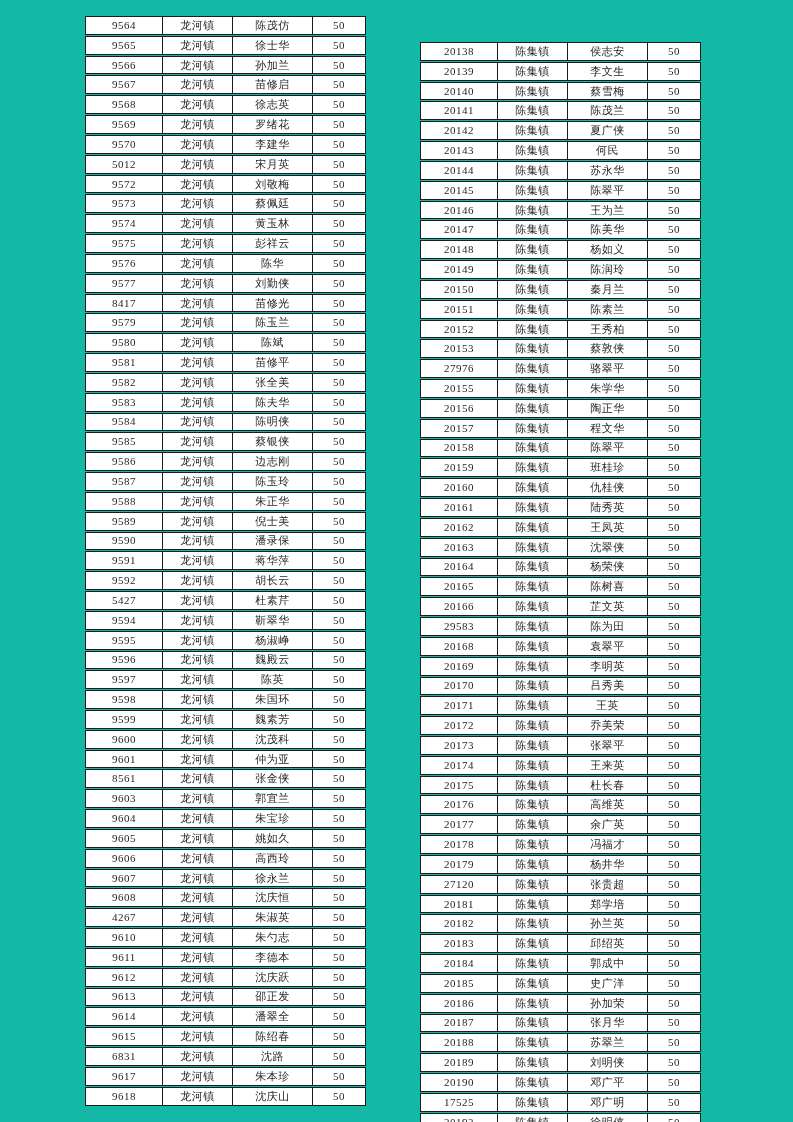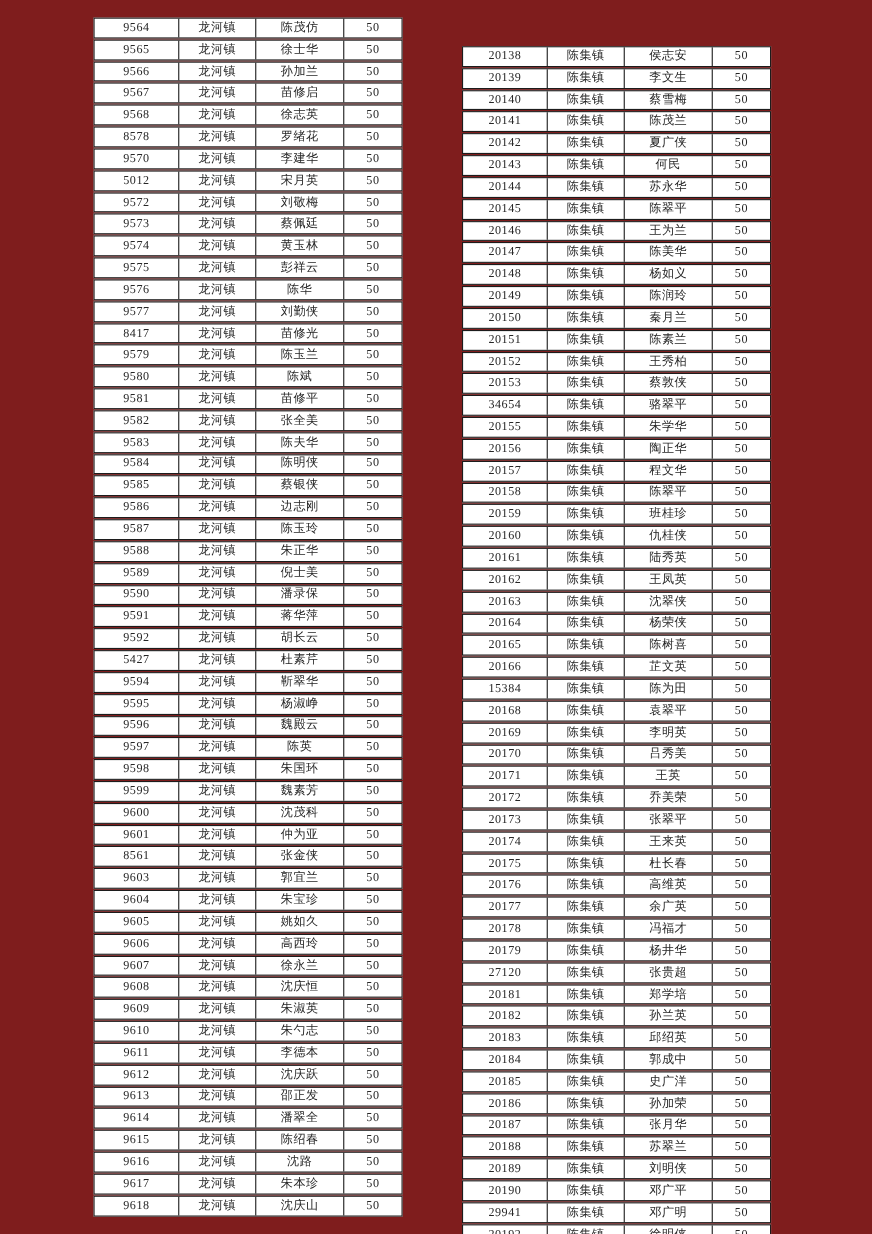--- a/index.html
+++ b/index.html
@@ -12,21 +12,21 @@
     height: 1122px;
     position: relative;
     font-family: "Liberation Serif", "DejaVu Serif", serif;
     color: #262626;
     overflow: hidden;
   }
   .doc-page {
     position: absolute;
     left: 0; top: 0;
     width: 793px; height: 1122px;
-    background: #7f1d1d;
+    background: #14b8a6;
   }
   .roster-table {
     position: absolute;
     top: 16px;
     width: 281px;
   }
   .roster-table.left  { left: 85px; }
   .roster-table.right { left: 420px; margin-top: 26px; }
   .row {
     display: flex;
@@ -83,21 +83,21 @@
         <div class="cell c-name">苗修启</div>
         <div class="cell c-amt">50</div>
       </div>
       <div class="row">
         <div class="cell c-id">9568</div>
         <div class="cell c-town">龙河镇</div>
         <div class="cell c-name">徐志英</div>
         <div class="cell c-amt">50</div>
       </div>
       <div class="row">
-        <div class="cell c-id">8578</div>
+        <div class="cell c-id">9569</div>
         <div class="cell c-town">龙河镇</div>
         <div class="cell c-name">罗绪花</div>
         <div class="cell c-amt">50</div>
       </div>
       <div class="row">
         <div class="cell c-id">9570</div>
         <div class="cell c-town">龙河镇</div>
         <div class="cell c-name">李建华</div>
         <div class="cell c-amt">50</div>
       </div>
@@ -323,21 +323,21 @@
         <div class="cell c-name">徐永兰</div>
         <div class="cell c-amt">50</div>
       </div>
       <div class="row">
         <div class="cell c-id">9608</div>
         <div class="cell c-town">龙河镇</div>
         <div class="cell c-name">沈庆恒</div>
         <div class="cell c-amt">50</div>
       </div>
       <div class="row">
-        <div class="cell c-id">9609</div>
+        <div class="cell c-id">4267</div>
         <div class="cell c-town">龙河镇</div>
         <div class="cell c-name">朱淑英</div>
         <div class="cell c-amt">50</div>
       </div>
       <div class="row">
         <div class="cell c-id">9610</div>
         <div class="cell c-town">龙河镇</div>
         <div class="cell c-name">朱勺志</div>
         <div class="cell c-amt">50</div>
       </div>
@@ -365,21 +365,21 @@
         <div class="cell c-name">潘翠全</div>
         <div class="cell c-amt">50</div>
       </div>
       <div class="row">
         <div class="cell c-id">9615</div>
         <div class="cell c-town">龙河镇</div>
         <div class="cell c-name">陈绍春</div>
         <div class="cell c-amt">50</div>
       </div>
       <div class="row">
-        <div class="cell c-id">9616</div>
+        <div class="cell c-id">6831</div>
         <div class="cell c-town">龙河镇</div>
         <div class="cell c-name">沈路</div>
         <div class="cell c-amt">50</div>
       </div>
       <div class="row">
         <div class="cell c-id">9617</div>
         <div class="cell c-town">龙河镇</div>
         <div class="cell c-name">朱本珍</div>
         <div class="cell c-amt">50</div>
       </div>
@@ -481,21 +481,21 @@
         <div class="cell c-name">王秀柏</div>
         <div class="cell c-amt">50</div>
       </div>
       <div class="row">
         <div class="cell c-id">20153</div>
         <div class="cell c-town">陈集镇</div>
         <div class="cell c-name">蔡敦侠</div>
         <div class="cell c-amt">50</div>
       </div>
       <div class="row">
-        <div class="cell c-id">34654</div>
+        <div class="cell c-id">27976</div>
         <div class="cell c-town">陈集镇</div>
         <div class="cell c-name">骆翠平</div>
         <div class="cell c-amt">50</div>
       </div>
       <div class="row">
         <div class="cell c-id">20155</div>
         <div class="cell c-town">陈集镇</div>
         <div class="cell c-name">朱学华</div>
         <div class="cell c-amt">50</div>
       </div>
@@ -559,21 +559,21 @@
         <div class="cell c-name">陈树喜</div>
         <div class="cell c-amt">50</div>
       </div>
       <div class="row">
         <div class="cell c-id">20166</div>
         <div class="cell c-town">陈集镇</div>
         <div class="cell c-name">芷文英</div>
         <div class="cell c-amt">50</div>
       </div>
       <div class="row">
-        <div class="cell c-id">15384</div>
+        <div class="cell c-id">29583</div>
         <div class="cell c-town">陈集镇</div>
         <div class="cell c-name">陈为田</div>
         <div class="cell c-amt">50</div>
       </div>
       <div class="row">
         <div class="cell c-id">20168</div>
         <div class="cell c-town">陈集镇</div>
         <div class="cell c-name">袁翠平</div>
         <div class="cell c-amt">50</div>
       </div>
@@ -703,21 +703,21 @@
         <div class="cell c-name">刘明侠</div>
         <div class="cell c-amt">50</div>
       </div>
       <div class="row">
         <div class="cell c-id">20190</div>
         <div class="cell c-town">陈集镇</div>
         <div class="cell c-name">邓广平</div>
         <div class="cell c-amt">50</div>
       </div>
       <div class="row">
-        <div class="cell c-id">29941</div>
+        <div class="cell c-id">17525</div>
         <div class="cell c-town">陈集镇</div>
         <div class="cell c-name">邓广明</div>
         <div class="cell c-amt">50</div>
       </div>
       <div class="row">
         <div class="cell c-id">20192</div>
         <div class="cell c-town">陈集镇</div>
         <div class="cell c-name">徐明侠</div>
         <div class="cell c-amt">50</div>
       </div>

